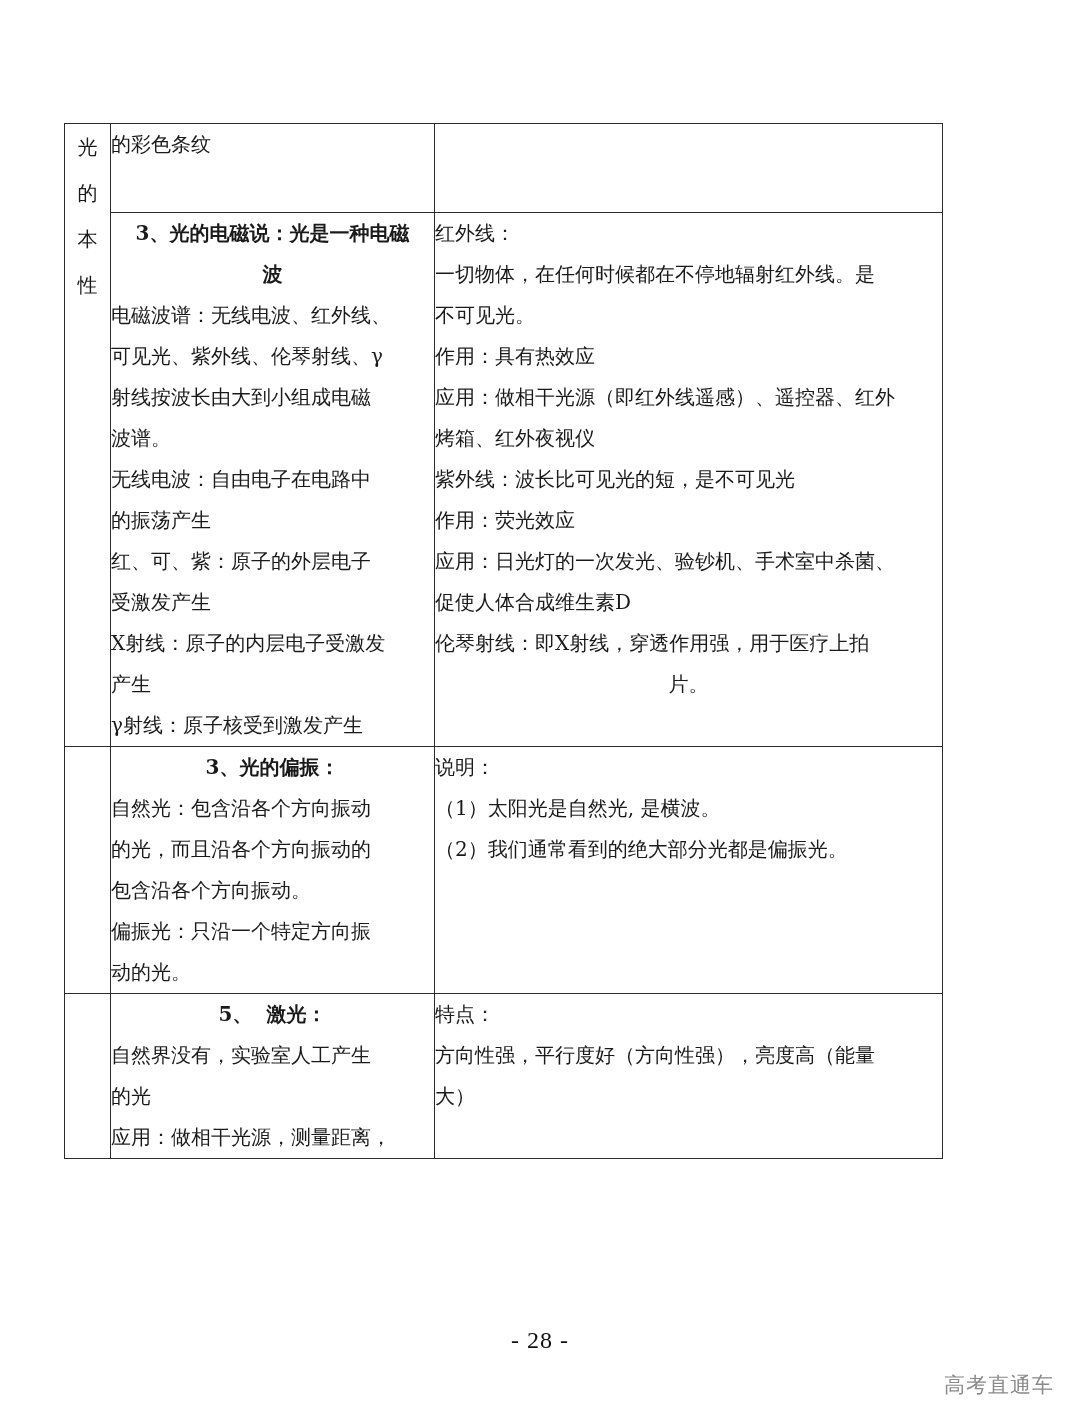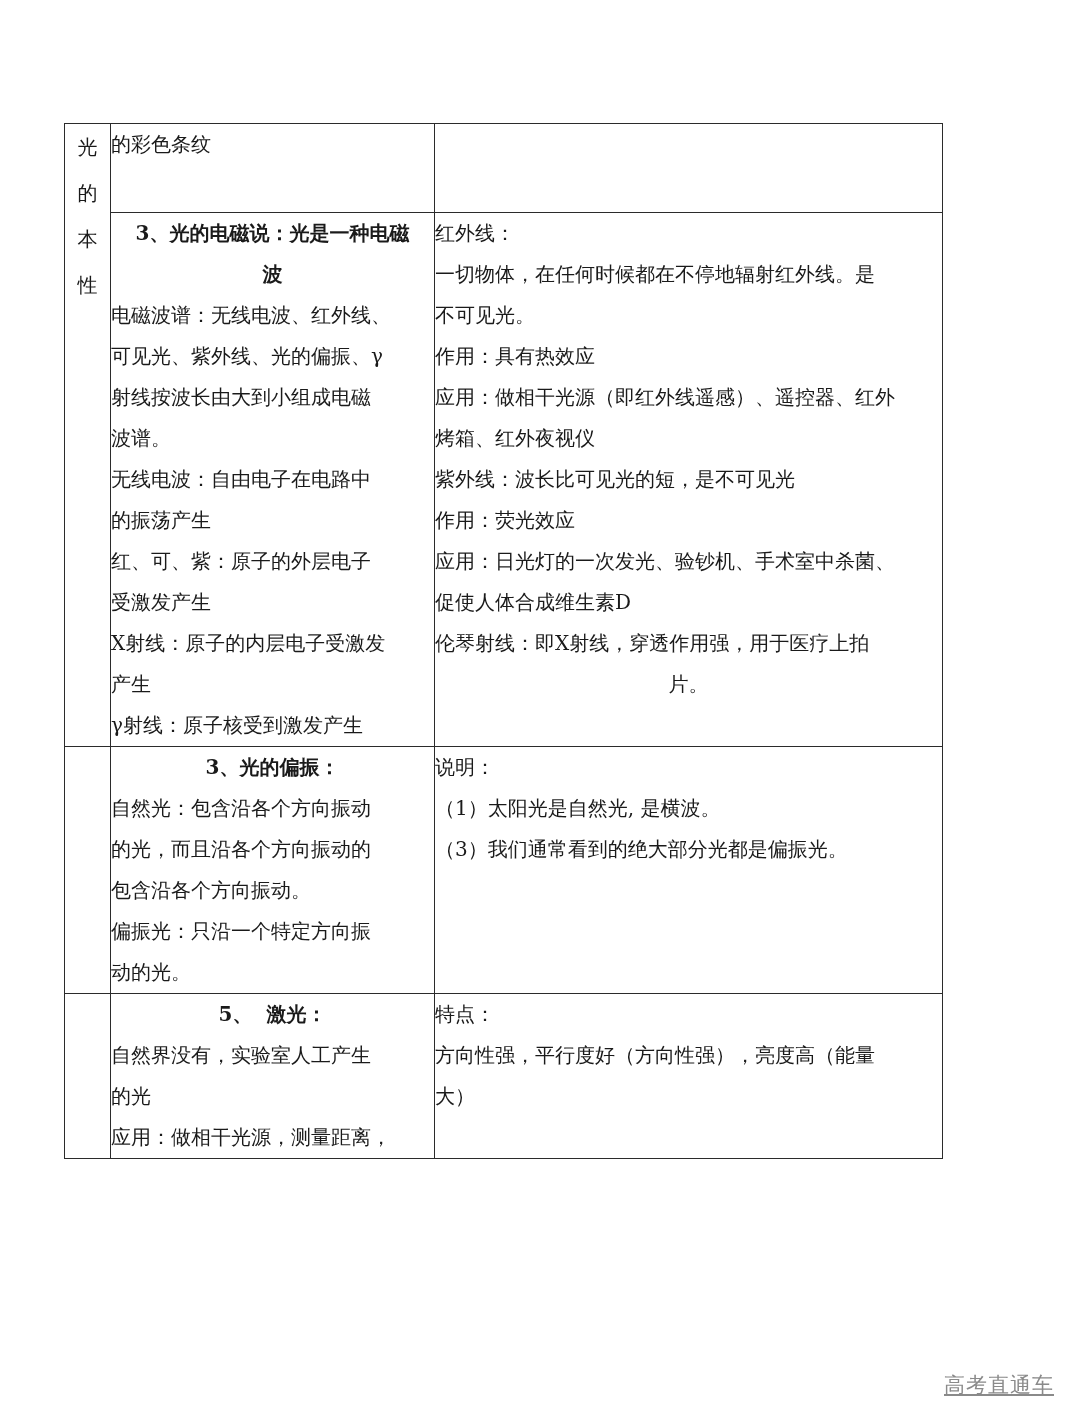--- a/index.html
+++ b/index.html
@@ -93,21 +93,20 @@
     letter-spacing: 1px;
   }
   .watermark {
     position: absolute;
     right: 26px;
     top: 1371px;
     font-size: 21px;
     font-family: "DejaVu Sans", sans-serif;
     color: #8a8a8a;
     letter-spacing: 1px;
-    text-decoration: underline;
   }
 </style>
 </head>
 <body>
 
 <div class="page">
 
   <table class="notes">
     <colgroup>
       <col class="c-label">
@@ -131,21 +130,21 @@
         <td class="cell cont-left">
           <div class="line"></div>
         </td>
       </tr>
 
       <tr>
         <td class="cell">
           <div class="line b">3、光的电磁说：光是一种电磁</div>
           <div class="line b">波</div>
           <div class="line">电磁波谱：无线电波、红外线、</div>
-          <div class="line">可见光、紫外线、光的偏振、γ</div>
+          <div class="line">可见光、紫外线、伦琴射线、γ</div>
           <div class="line">射线按波长由大到小组成电磁</div>
           <div class="line">波谱。</div>
           <div class="line">无线电波：自由电子在电路中</div>
           <div class="line">的振荡产生</div>
           <div class="line">红、可、紫：原子的外层电子</div>
           <div class="line">受激发产生</div>
           <div class="line">X射线：原子的内层电子受激发</div>
           <div class="line">产生</div>
           <div class="line">γ射线：原子核受到激发产生</div>
         </td>
@@ -171,21 +170,21 @@
           <div class="line b">3、光的偏振：</div>
           <div class="line">自然光：包含沿各个方向振动</div>
           <div class="line">的光，而且沿各个方向振动的</div>
           <div class="line">包含沿各个方向振动。</div>
           <div class="line">偏振光：只沿一个特定方向振</div>
           <div class="line">动的光。</div>
         </td>
         <td class="cell">
           <div class="line">说明：</div>
           <div class="line">（1）太阳光是自然光, 是横波。</div>
-          <div class="line">（3）我们通常看到的绝大部分光都是偏振光。</div>
+          <div class="line">（2）我们通常看到的绝大部分光都是偏振光。</div>
         </td>
       </tr>
 
       <tr>
         <td class="vlabel"></td>
         <td class="cell">
           <div class="line b">5、  激光：</div>
           <div class="line">自然界没有，实验室人工产生</div>
           <div class="line">的光</div>
           <div class="line">应用：做相干光源，测量距离，</div>
@@ -193,15 +192,16 @@
         <td class="cell">
           <div class="line">特点：</div>
           <div class="line">方向性强，平行度好（方向性强），亮度高（能量</div>
           <div class="line">大）</div>
         </td>
       </tr>
 
     </tbody>
   </table>
 
+  <div class="pagenum">- 28 -</div>
   <div class="watermark">高考直通车</div>
 
 </div>
 
 </body></html>

